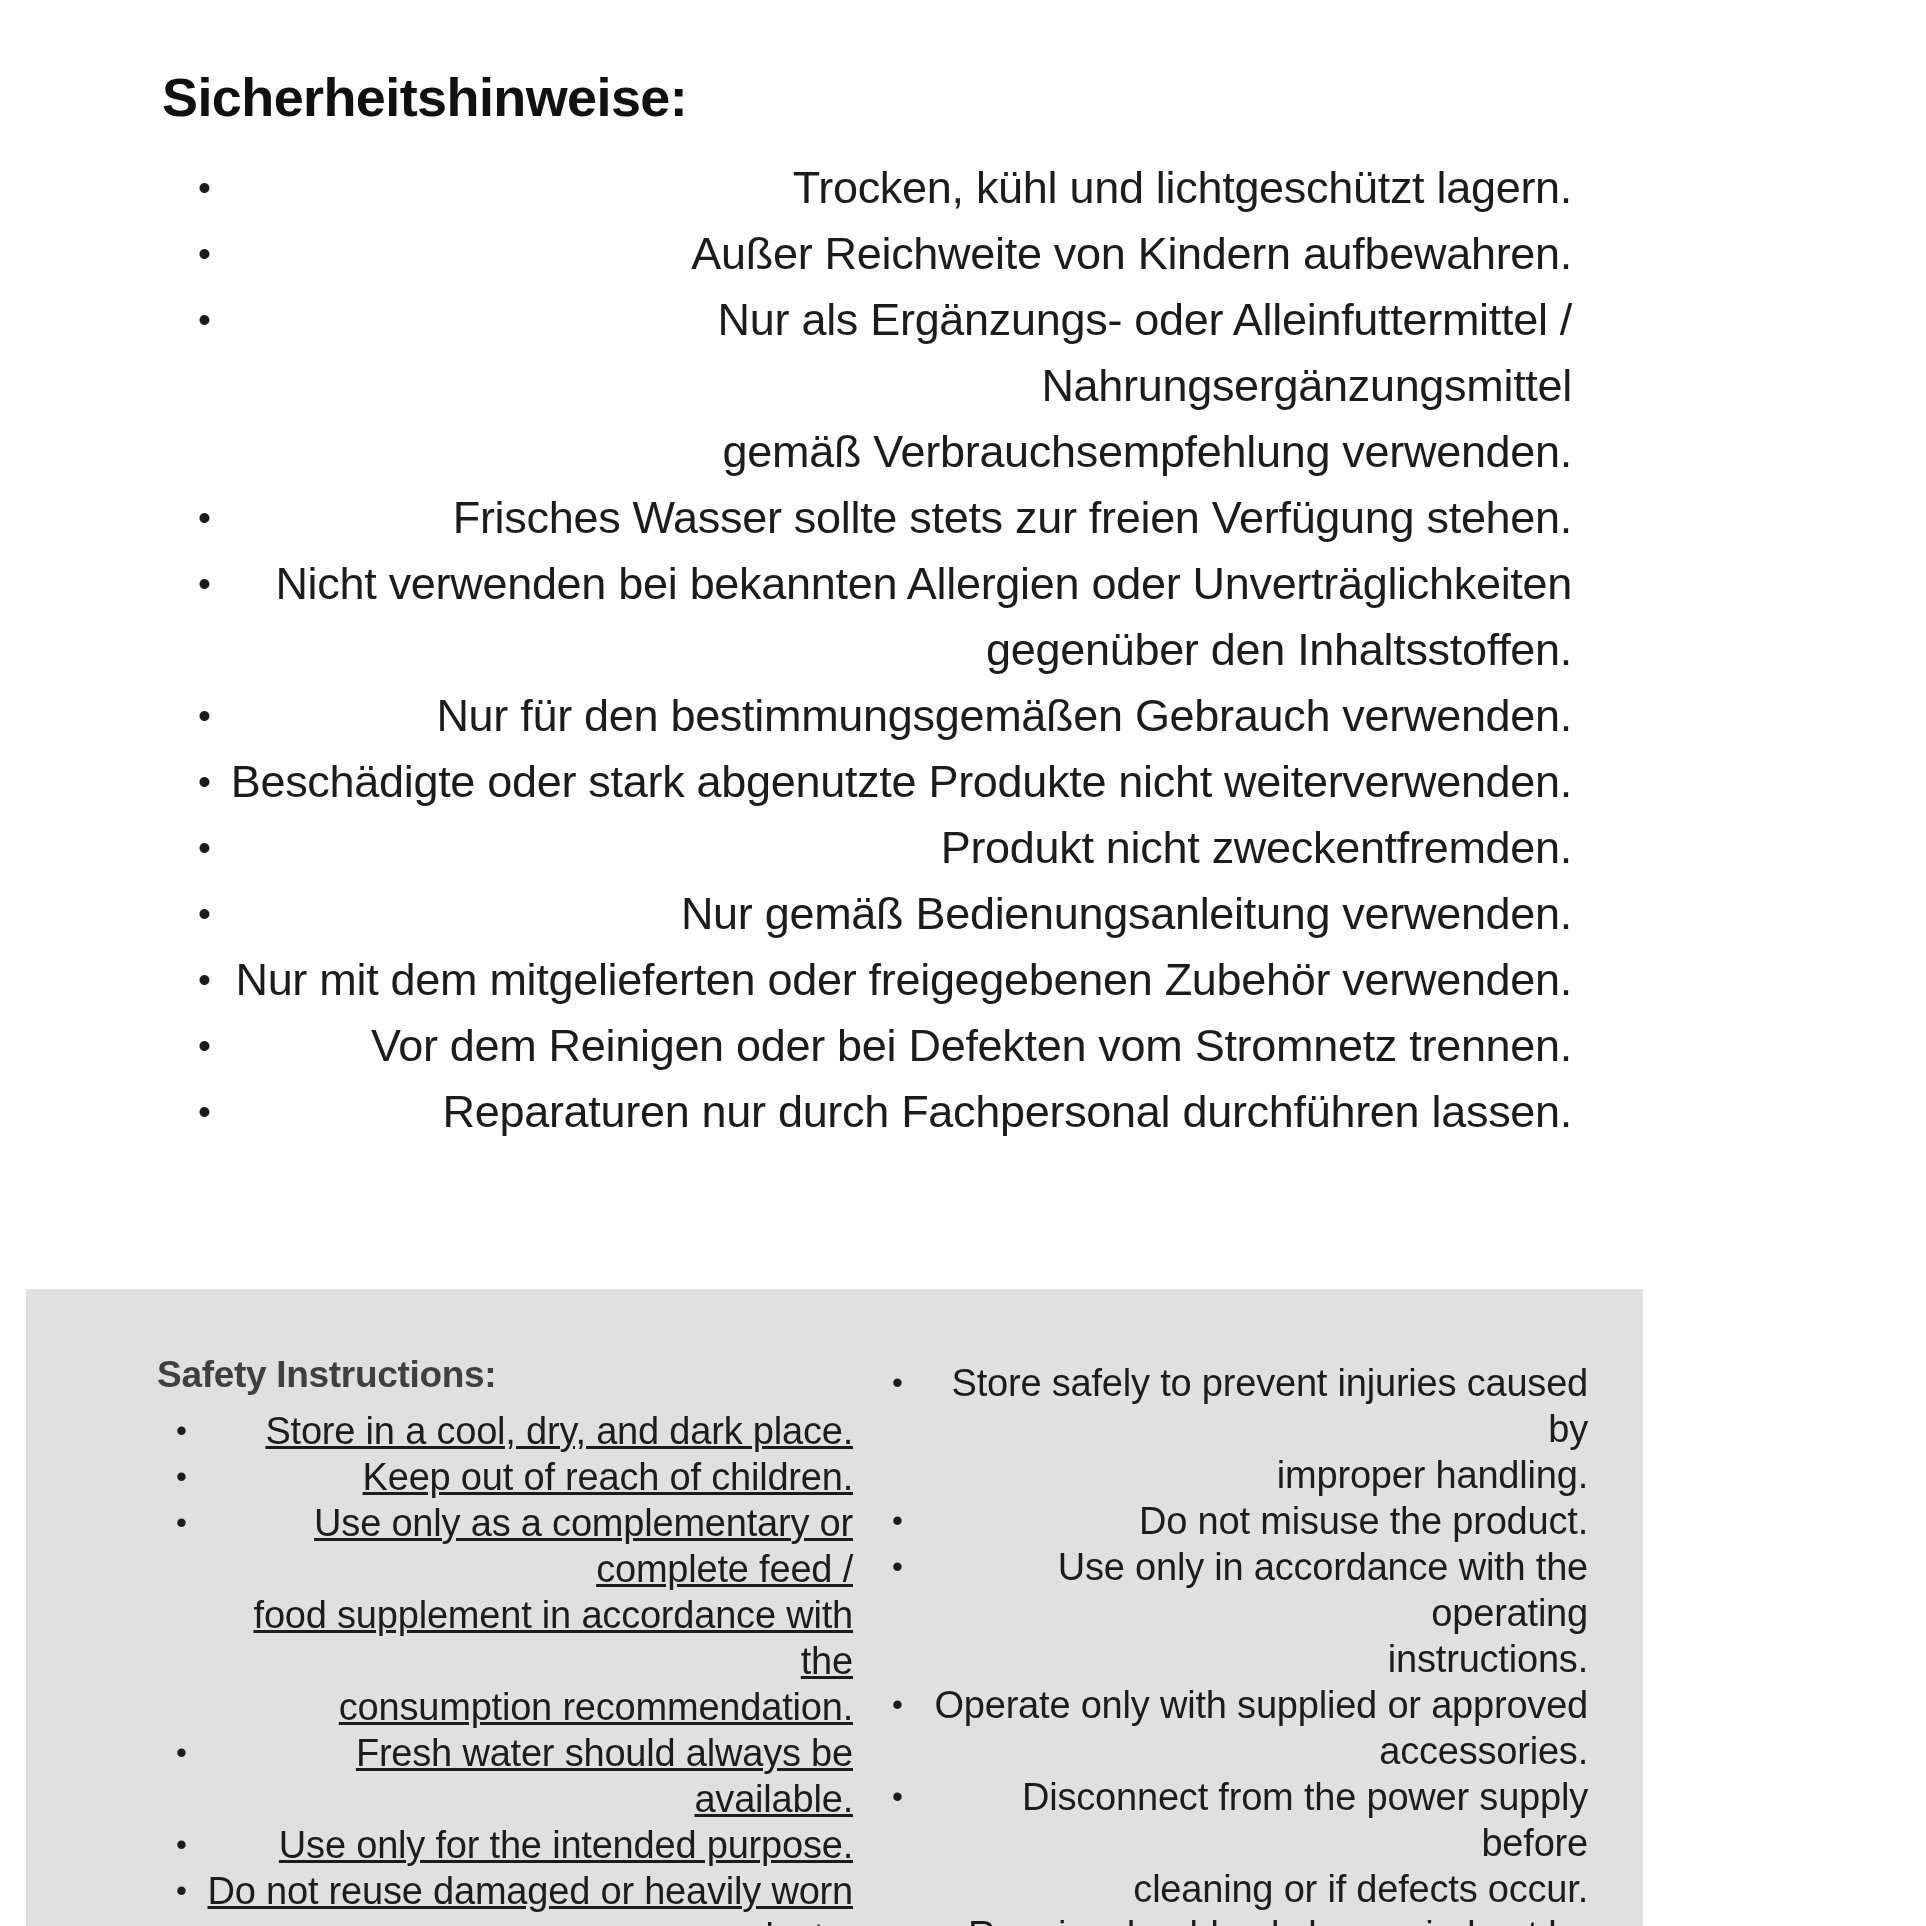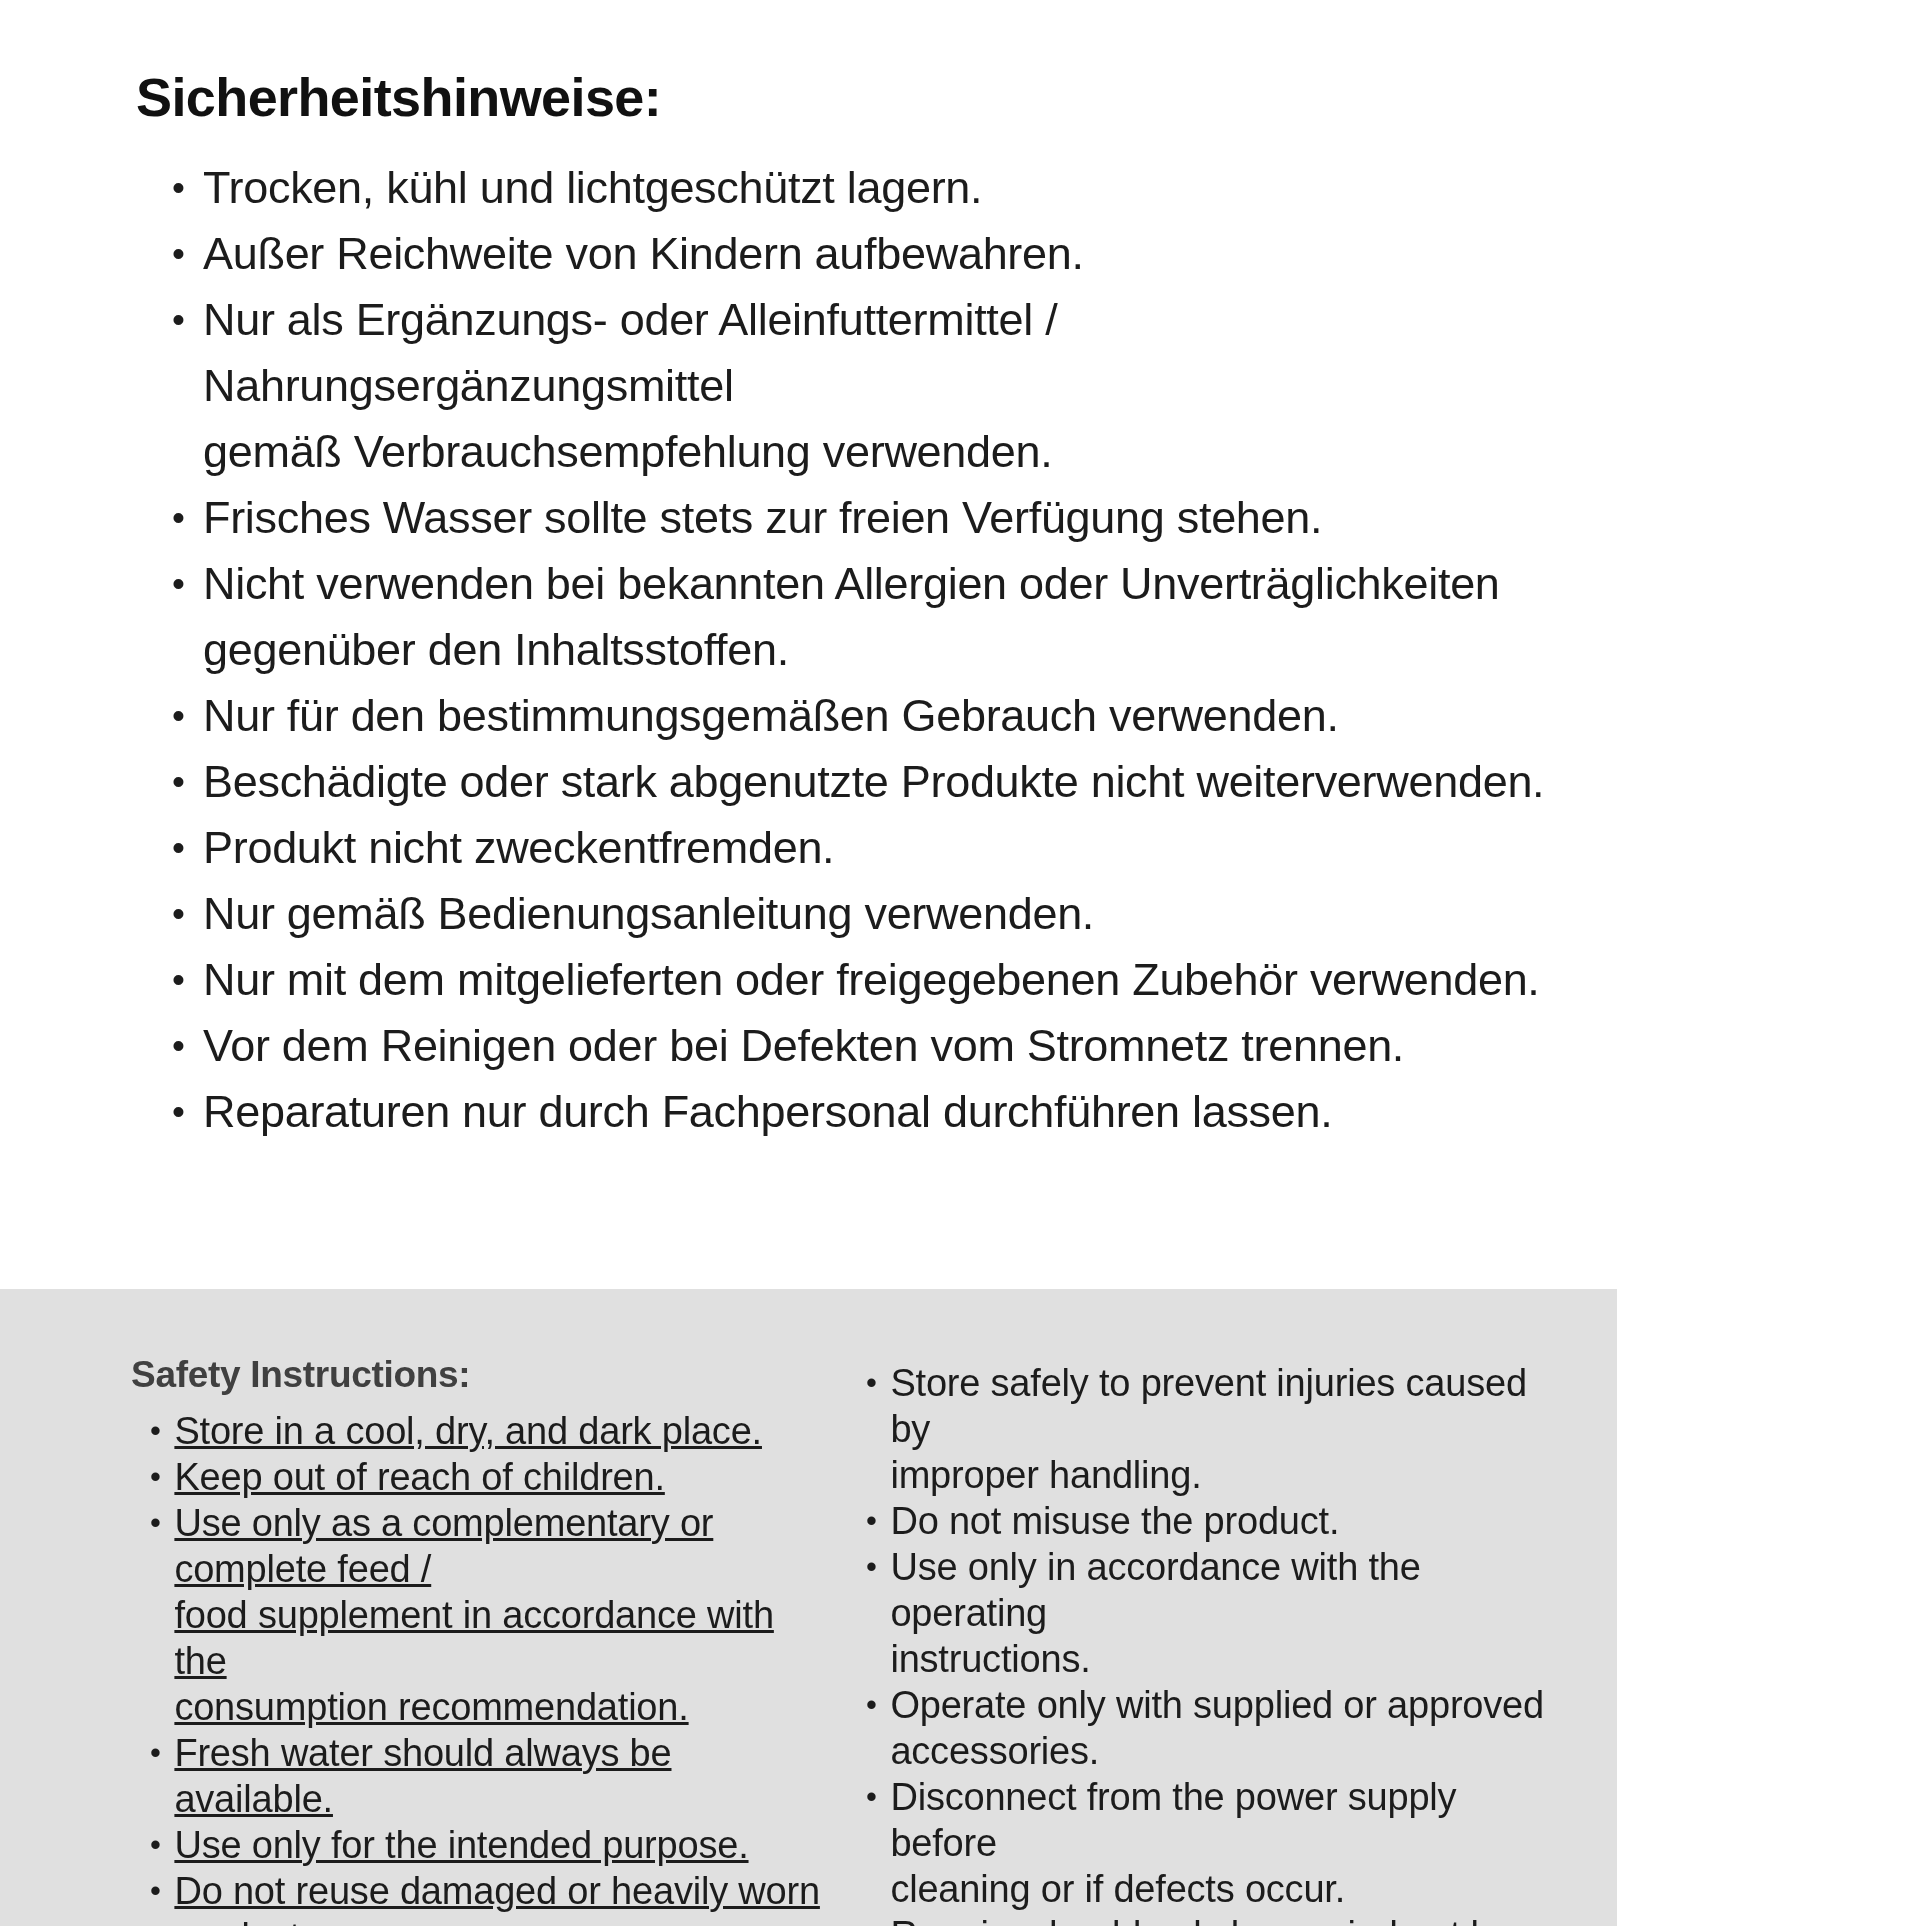--- a/index.html
+++ b/index.html
@@ -11,20 +11,21 @@
     height: 1926px;
     background: #ffffff;
     font-family: "Liberation Sans", sans-serif;
     color: #1c1c1c;
     overflow: hidden;
   }
   .page {
     width: 1617px;
     height: 1926px;
     position: relative;
+    margin-left: 26px;
   }
   
   .section-de {
     box-sizing: border-box;
     height: 1289px;
     padding: 68px 71px 0 136px;
     background: #ffffff;
   }
   .section-de h1 {
     margin: 0;
@@ -75,20 +76,21 @@
     margin-left: 19px;
     text-decoration: underline;
   }
   .col-right ul {
     padding-top: 3.9px;
   }
   
   li {
     position: relative;
     white-space: pre-line;
+    text-align: right;
   }
   .section-de li {
     padding-left: 31px;
   }
   .section-en li {
     padding-left: 24.4px;
   }
   li::before {
     content: "\2022";
     position: absolute;

